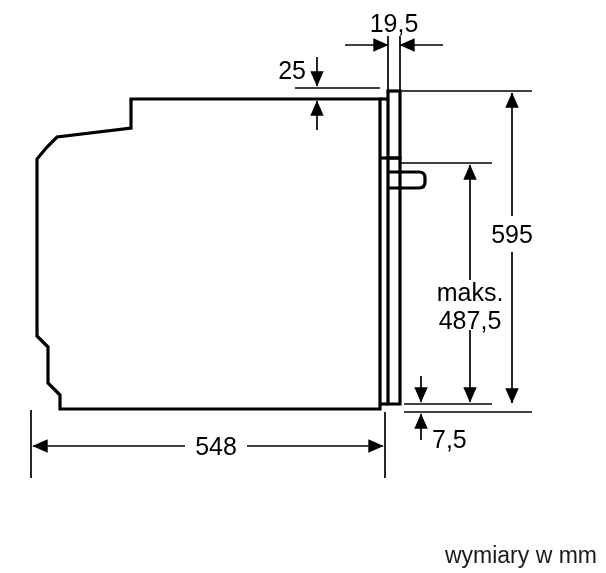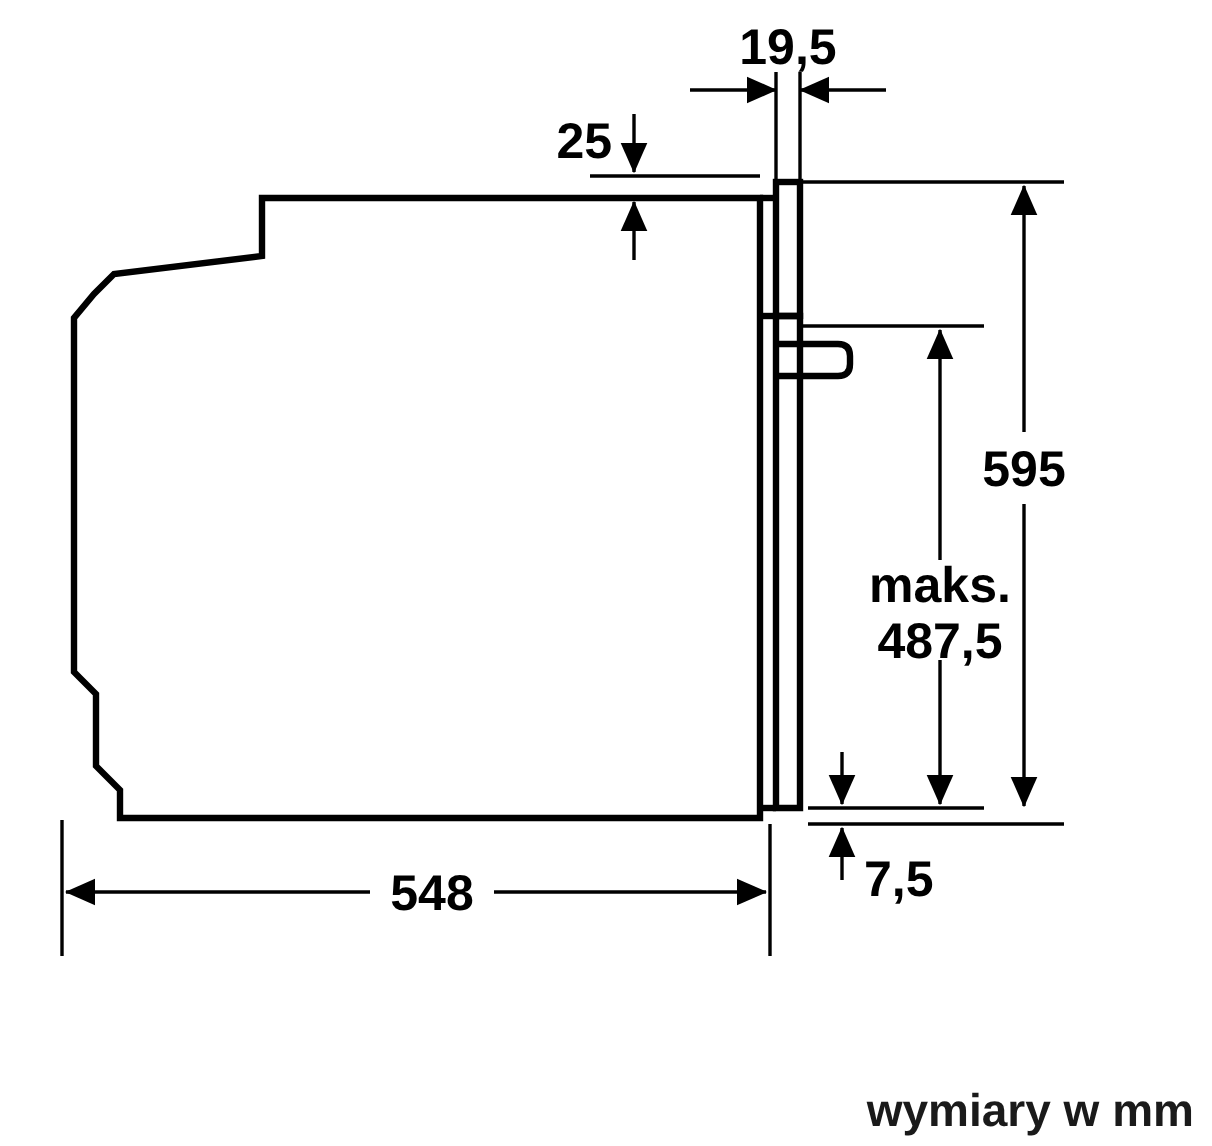--- a/index.html
+++ b/index.html
@@ -9,21 +9,20 @@
   }
   body {
     font-family: "Liberation Sans", sans-serif;
   }
   #page {
     position: relative;
     width: 606px;
     height: 573px;
     background: #ffffff;
     overflow: hidden;
-    font-weight: bold;
   }
   #drawing {
     position: absolute;
     left: 0;
     top: 0;
   }
   .dim-text {
     font-family: "Liberation Sans", sans-serif;
     font-size: 25px;
     fill: #000000;

